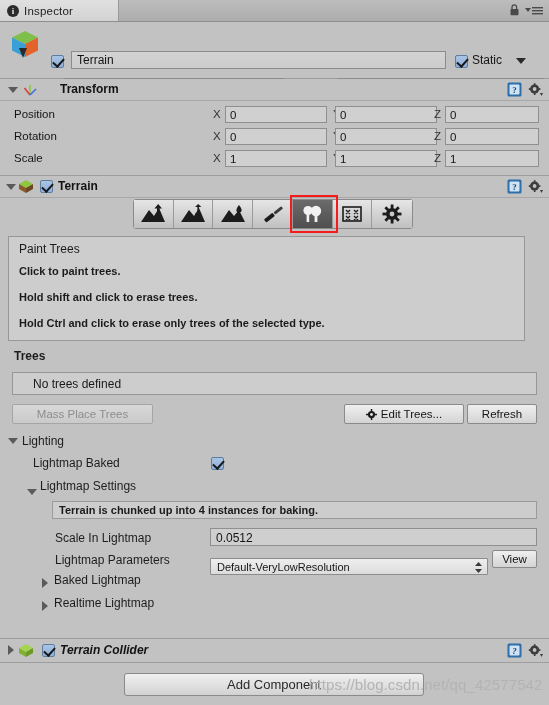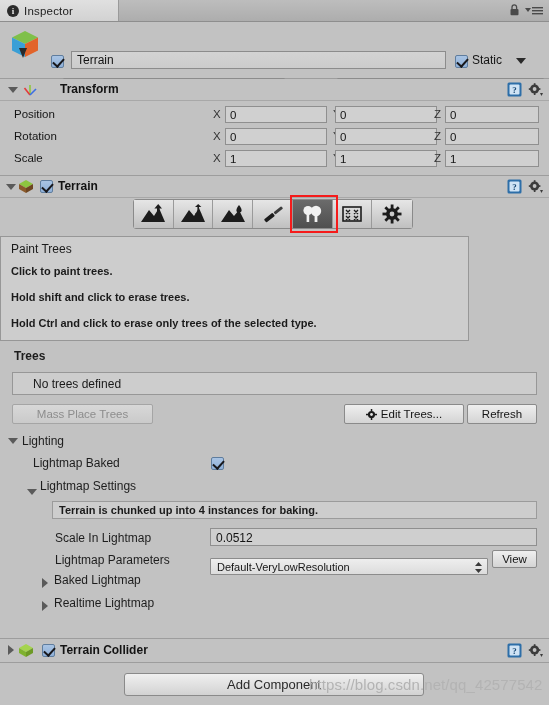--- a/index.html
+++ b/index.html
@@ -82,21 +82,21 @@
     background:linear-gradient(to bottom,#dcdcdc,#b9b9b9);
     border:1px solid #8a8a8a;border-radius:3px;box-sizing:border-box;display:flex;}
   .tbtn{width:40px;height:28px;box-sizing:border-box;border-right:1px solid #9a9a9a;
     display:flex;align-items:center;justify-content:center;
     background:linear-gradient(to bottom,#e6e6e6,#c0c0c0);}
   .tbtn:last-child{border-right:none;}
   .tbtn.sel{background:linear-gradient(to bottom,#6b6b6b,#4f4f4f);}
   .sel-ring{position:absolute;left:290px;top:195px;width:48px;height:38px;
     border:2px solid #f51b1b;box-sizing:border-box;}
 
-  .helpbox{position:absolute;left:0;top:236px;width:469px;height:105px;
+  .helpbox{position:absolute;left:8px;top:236px;width:517px;height:105px;
     background:#cdcdcd;border:1px solid #979797;box-sizing:border-box;}
   .hb-title{position:absolute;left:10px;top:5px;font-size:12px;color:#1b1b1b;}
   .hb-line{position:absolute;left:10px;font-size:11px;color:#1b1b1b;font-weight:bold;}
 
   .trees-lbl{position:absolute;left:14px;top:349px;font-weight:bold;font-size:12px;}
   .trees-box{position:absolute;left:12px;top:372px;width:525px;height:23px;
     background:#cdcdcd;border:1px solid #979797;box-sizing:border-box;
     display:flex;align-items:center;padding-left:20px;font-size:12px;color:#191919;}
   .btn{position:absolute;height:20px;box-sizing:border-box;
     background:linear-gradient(to bottom,#efefef,#d4d4d4);
@@ -126,21 +126,21 @@
   .lp-lbl{position:absolute;left:55px;top:553px;font-size:12px;}
   .lp-popup{left:210px;top:550px;width:278px;margin-top:8px;}
   .btn-view{left:492px;top:550px;width:45px;height:18px;}
   .bl-foldout{position:absolute;left:42px;top:578px;}
   .bl-lbl{position:absolute;left:54px;top:573px;font-size:12px;}
   .rl-foldout{position:absolute;left:42px;top:601px;}
   .rl-lbl{position:absolute;left:54px;top:596px;font-size:12px;}
 
   
   .collider{position:absolute;left:0;top:638px;width:549px;height:23px;
-    background:#c2c2c2;border-top:1px solid #9d9d9d;border-bottom:1px solid #9d9d9d;}
+    background:#c2c2c2;border-top:1px solid #9d9d9d;border-bottom:1px solid #9d9d9d;font-style:italic;}
 
   .addcomp{position:absolute;left:124px;top:673px;width:300px;height:23px;
     background:linear-gradient(to bottom,#f0f0f0,#d2d2d2);
     border:1px solid #8a8a8a;border-radius:3px;box-sizing:border-box;
     display:flex;align-items:center;justify-content:center;
     font-size:13px;color:#2a2a2a;}
   .watermark{position:absolute;left:309px;top:676px;font-size:15px;
     color:#b3b3b3;font-family:"Liberation Sans",sans-serif;letter-spacing:.1px;
     white-space:nowrap;pointer-events:none;}
 </style>

